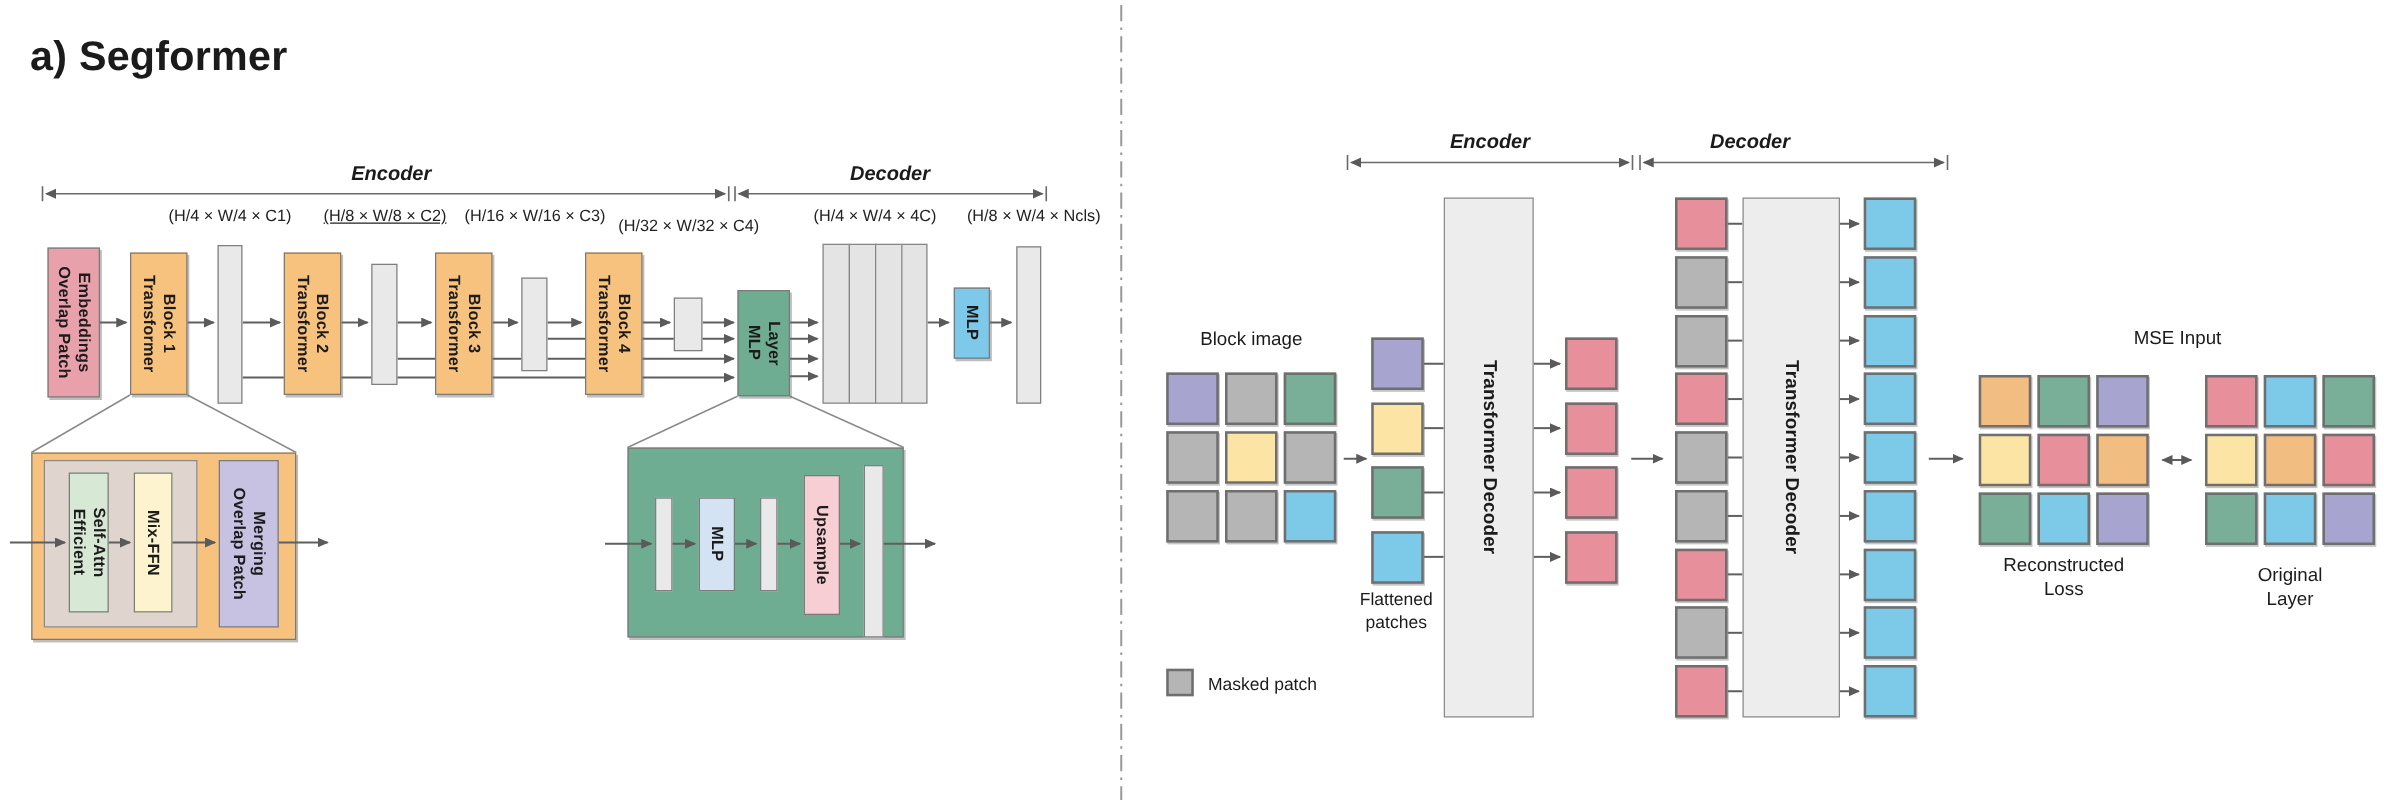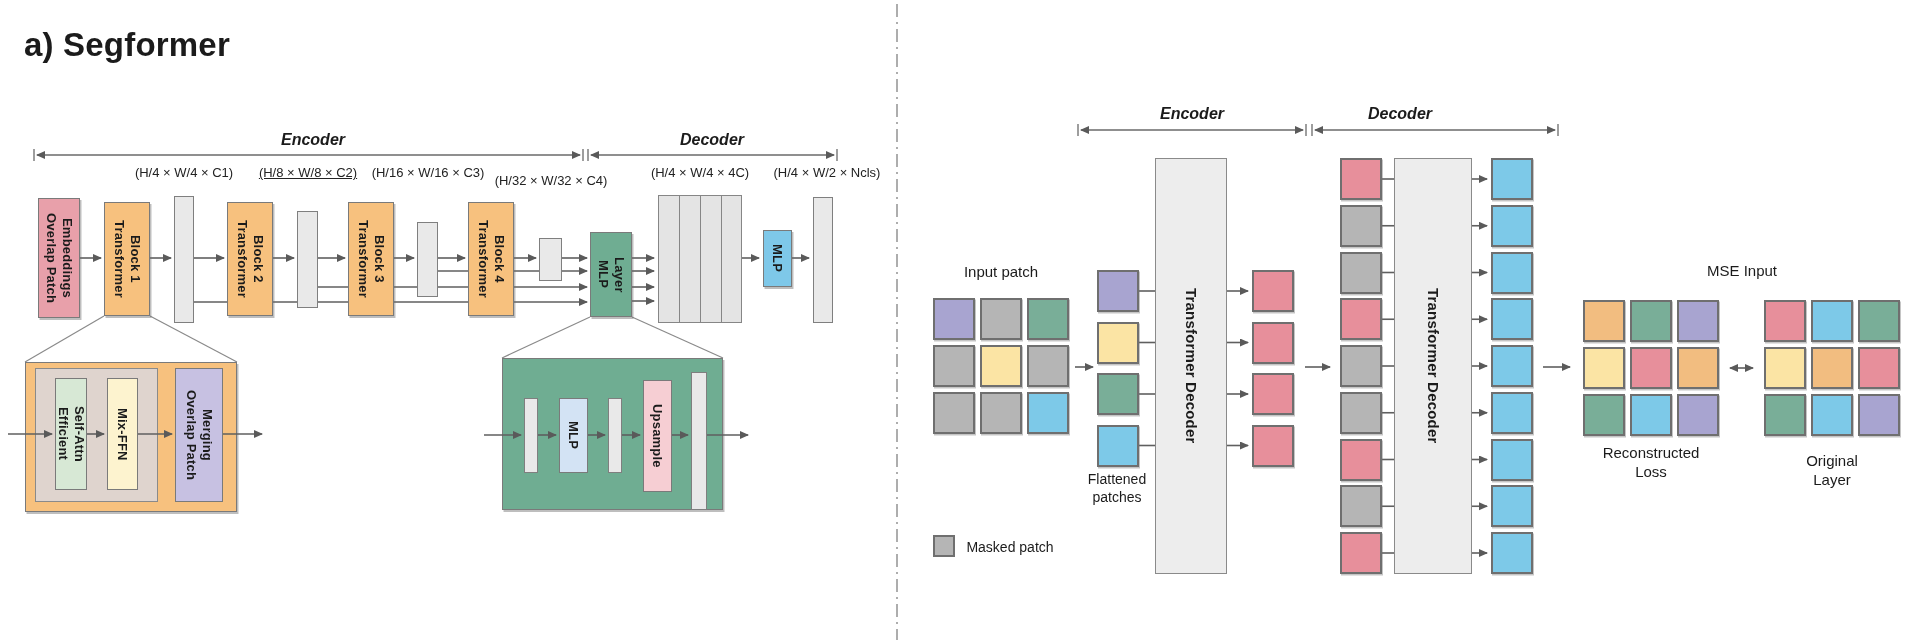--- a/index.html
+++ b/index.html
@@ -153,21 +153,21 @@
   <div class="title" style="left:24px;top:26px;">a) Segformer</div>
 
   <div class="spanlab" style="left:313px;top:131px;">Encoder</div>
   <div class="spanlab" style="left:712px;top:131px;">Decoder</div>
 
   <div class="dimlab" style="left:184px;top:165px;">(H/4 × W/4 × C1)</div>
   <div class="dimlab" style="left:308px;top:165px;text-decoration:underline;">(H/8 × W/8 × C2)</div>
   <div class="dimlab" style="left:428px;top:165px;">(H/16 × W/16 × C3)</div>
   <div class="dimlab" style="left:551px;top:173px;">(H/32 × W/32 × C4)</div>
   <div class="dimlab" style="left:700px;top:165px;">(H/4 × W/4 × 4C)</div>
-  <div class="dimlab" style="left:827px;top:165px;">(H/4 × W/2 × Ncls)</div>
+  <div class="dimlab" style="left:827px;top:165px;">(H/8 × W/4 × Ncls)</div>
 
   <div class="node blk shadow vtext" style="left:38px;top:198px;width:42px;height:120px;background:#E8A0AA;">Overlap Patch
 Embeddings</div>
   <div class="node blk shadow vtext" style="left:104px;top:202px;width:46px;height:114px;background:#F7C17E;">Transformer
 Block 1</div>
   <div class="node fmap" style="left:174px;top:196px;width:20px;height:127px;"></div>
   <div class="node blk shadow vtext" style="left:227px;top:202px;width:46px;height:114px;background:#F7C17E;">Transformer
 Block 2</div>
   <div class="node fmap" style="left:297px;top:211px;width:21px;height:97px;"></div>
   <div class="node blk shadow vtext" style="left:348px;top:202px;width:46px;height:114px;background:#F7C17E;">Transformer
@@ -199,21 +199,21 @@
   <div class="node fmap" style="left:524px;top:398px;width:14px;height:75px;"></div>
   <div class="node blk vtext" style="left:559px;top:398px;width:29px;height:75px;background:#D3E3F4;">MLP</div>
   <div class="node fmap" style="left:608px;top:398px;width:14px;height:75px;"></div>
   <div class="node blk vtext" style="left:643px;top:380px;width:29px;height:112px;background:#F6CED3;">Upsample</div>
   <div class="node fmap" style="left:691px;top:372px;width:16px;height:138px;"></div>
 
 
   <div class="spanlab" style="left:1192px;top:105px;">Encoder</div>
   <div class="spanlab" style="left:1400px;top:105px;">Decoder</div>
 
-  <div class="smlab" style="left:1001px;top:263px;">Input patch</div>
+  <div class="smlab" style="left:1001px;top:263px;">Block image</div>
   <div class="grid3" style="left:933px;top:298px;">
       <div class="cell" style="background: rgb(168, 164, 208);"></div>
       <div class="cell" style="background: rgb(181, 181, 181);"></div>
       <div class="cell" style="background: rgb(121, 174, 152);"></div>
       <div class="cell" style="background: rgb(181, 181, 181);"></div>
       <div class="cell" style="background: rgb(251, 228, 164);"></div>
       <div class="cell" style="background: rgb(181, 181, 181);"></div>
       <div class="cell" style="background: rgb(181, 181, 181);"></div>
       <div class="cell" style="background: rgb(181, 181, 181);"></div>
       <div class="cell" style="background: rgb(125, 201, 232);"></div>

